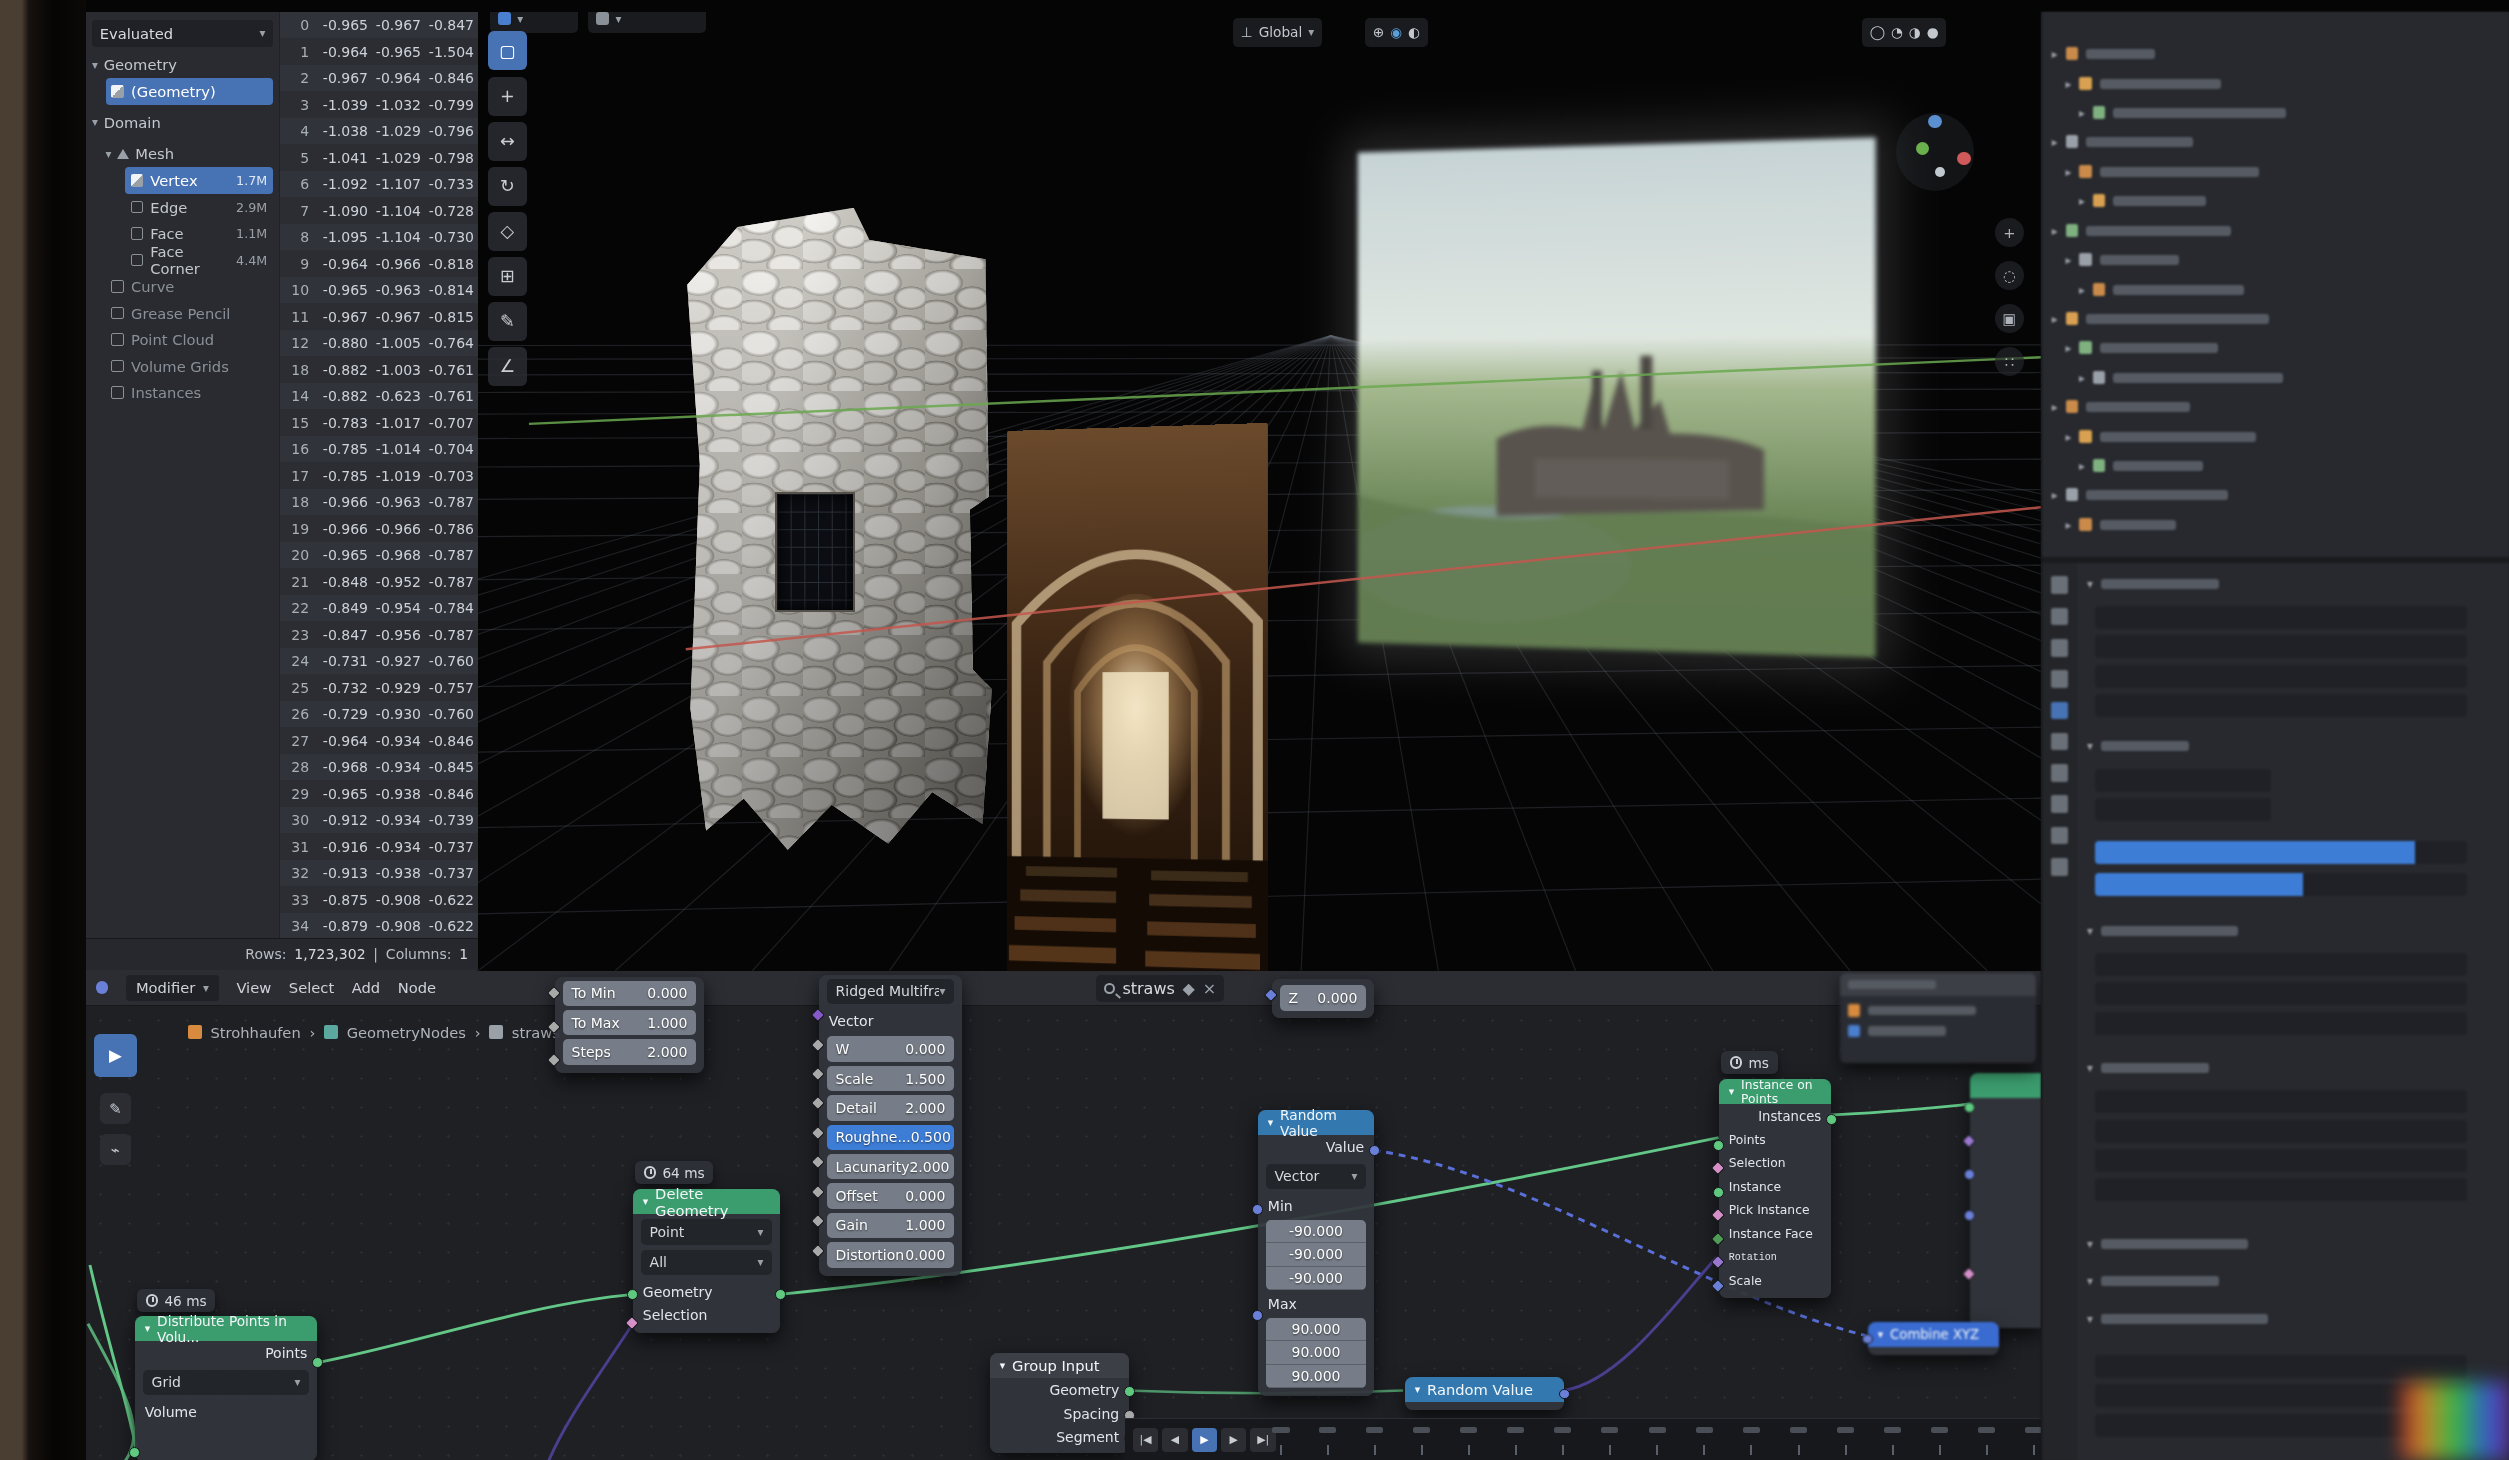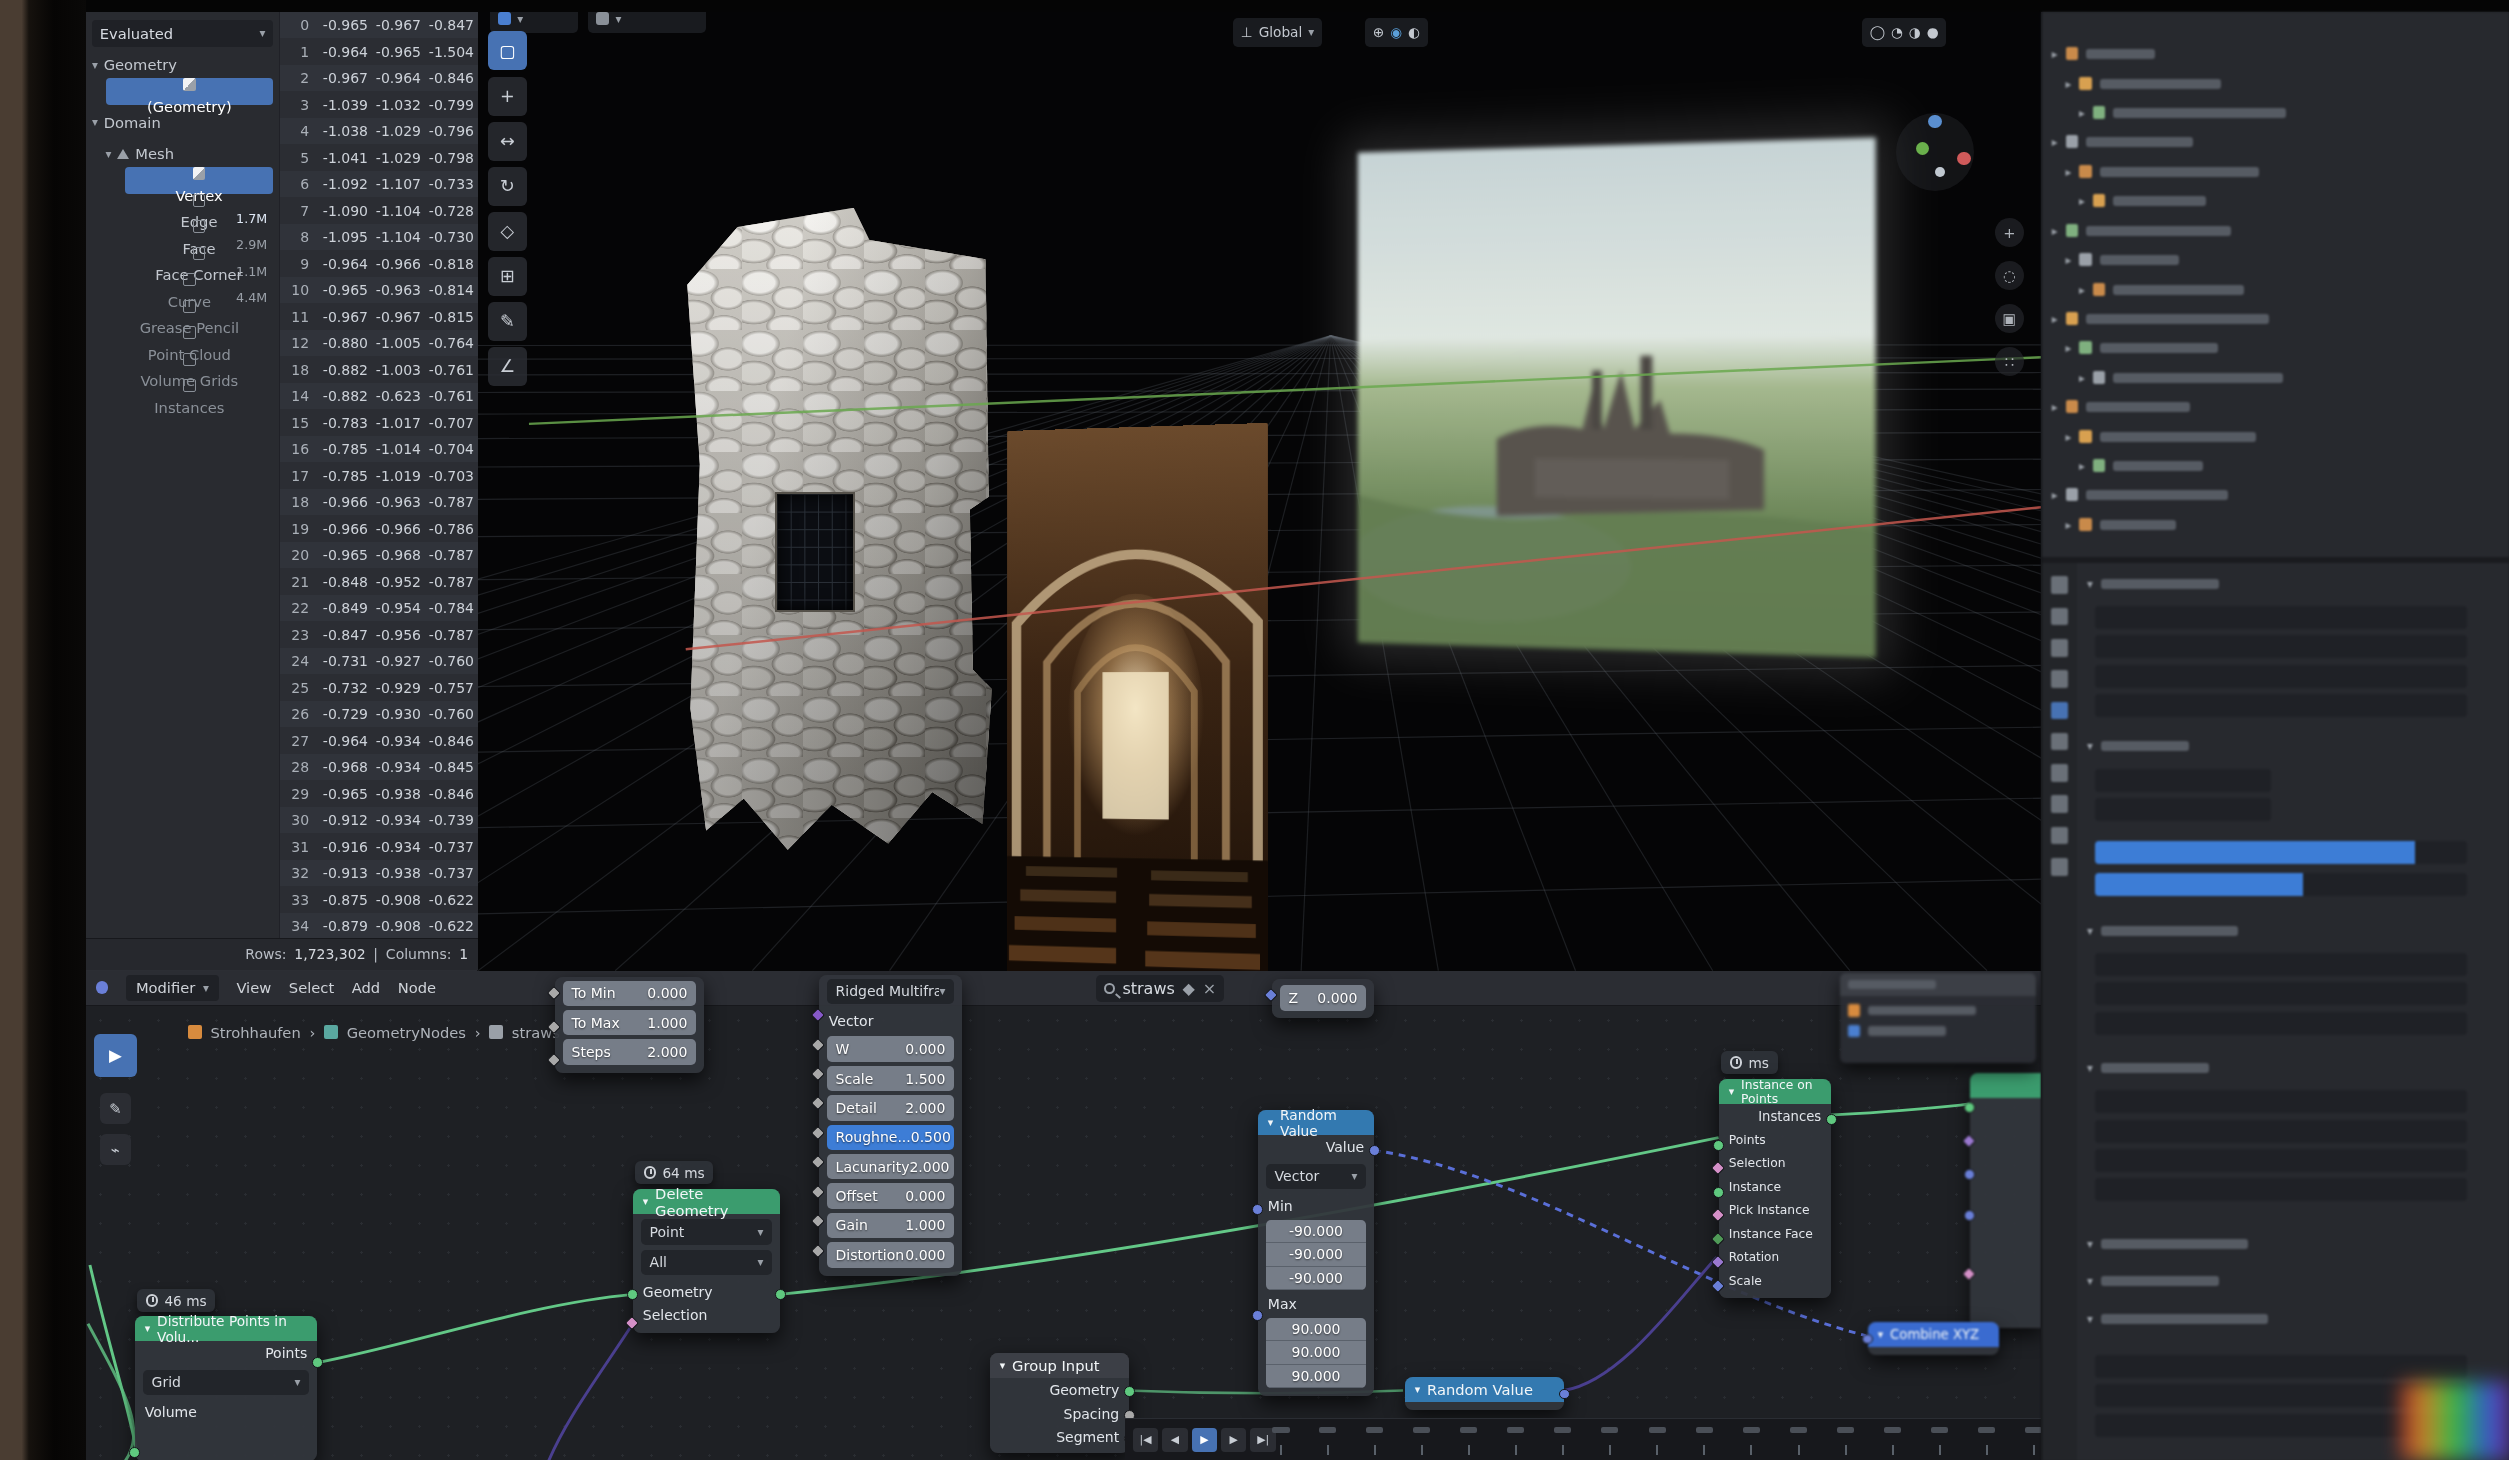--- a/index.html
+++ b/index.html
@@ -10,21 +10,21 @@
   .bezel-top{position:absolute;left:86px;top:0;width:2423px;height:11.8px;background:#050505;}
   .ui{position:absolute;left:86px;top:11.8px;width:2423px;height:1449px;background:#1d1e22;}
 
   
   .spreadsheet{position:absolute;left:0;top:0;width:392px;height:959px;background:#2c2e34;border-right:1px solid #151619;}
   .ss-side{position:absolute;left:0;top:0;width:194px;height:926px;background:#292b30;border-right:1px solid #202127;padding:7.8px 5.9px;}
   .dropdown{background:#1f2126;border-radius:3.9px;height:27.4px;display:flex;align-items:center;justify-content:space-between;
     padding:0 7.8px;color:#d6dae0;font-size:14.7px;}
   .caret{color:#9aa0a8;font-size:11.8px;}
   .tree-sec{display:flex;align-items:center;gap:5.9px;color:#c3c8cf;font-size:14.7px;height:27.4px;margin-top:3.9px;}
-  .tree-item{display:flex;align-items:center;gap:6.9px;color:#c3c8cf;font-size:14.7px;height:26.5px;border-radius:3.9px;padding:0 5.9px;flex-direction:column;}
+  .tree-item{display:flex;align-items:center;gap:6.9px;color:#c3c8cf;font-size:14.7px;height:26.5px;border-radius:3.9px;padding:0 5.9px;}
   .tree-item.sel{background:#4772b3;color:#fff;}
   .tree-item .cnt{margin-left:auto;font-size:12.7px;color:#9aa0a8;}
   .tree-item.sel .cnt{color:#dfe8f5;}
   .ic{display:inline-block;width:12.7px;height:12.7px;border-radius:2px;background:#b9bec6;flex:0 0 auto;}
   .ic.cube{background:linear-gradient(135deg,#f2f3f5 50%,#9aa0a8 50%);}
   .ic.ghost{background:transparent;border:1.5px solid #8a9098;}
   .ss-rows{position:absolute;left:194px;top:0;width:198px;height:926px;overflow:hidden;}
   .ss-row{display:flex;height:26.5px;align-items:center;font-size:14px;color:#cdd2d9;}
   .ss-row:nth-child(odd){background:#30333a;}
   .ss-row:nth-child(even){background:#2b2d33;}
@@ -858,21 +858,21 @@
             <div class="nrow" style="font-size: 12.3px;">Points</div>
             <span class="sock" style="left: -5.9px; top: 61px; background: rgb(95, 201, 127);"></span>
             <div class="nrow" style="font-size: 12.3px;">Selection</div>
             <span class="sock dia" style="left: -5.9px; top: 84px; background: rgb(213, 144, 200);"></span>
             <div class="nrow" style="font-size: 12.3px;">Instance</div>
             <span class="sock" style="left: -5.9px; top: 108px; background: rgb(95, 201, 127);"></span>
             <div class="nrow" style="font-size: 12.3px;">Pick Instance</div>
             <span class="sock dia" style="left: -5.9px; top: 131px; background: rgb(213, 144, 200);"></span>
             <div class="nrow" style="font-size: 12.3px;">Instance Face</div>
             <span class="sock dia" style="left: -5.9px; top: 155px; background: rgb(79, 154, 87);"></span>
-            <div class="nrow" style="font-size: 12px;">Rotation</div>
+            <div class="nrow" style="font-size: 10px; font-family: Liberation Mono, monospace;">Rotation</div>
             <span class="sock dia" style="left: -5.9px; top: 178px; background: rgb(154, 120, 208);"></span>
             <div class="nrow" style="font-size: 12.3px;">Scale</div>
             <span class="sock dia" style="left: -5.9px; top: 202px; background: rgb(106, 127, 216);"></span>
           </div>
         <span class="sock" style="right:-5.9px;top:35px;background:#5fc97f"></span>
       </div>
 
       <div class="node" style="left:1884px;top:102px;width:72px;height:255px;border-radius:7.8px 0 0 7.8px;filter:blur(1.2px)">
         <div class="nhead" style="background:#3b9c6e;border-radius:7.8px 0 0 0"></div>
         <span class="sock" style="left:-5.9px;top:29px;background:#5fc97f"></span>

